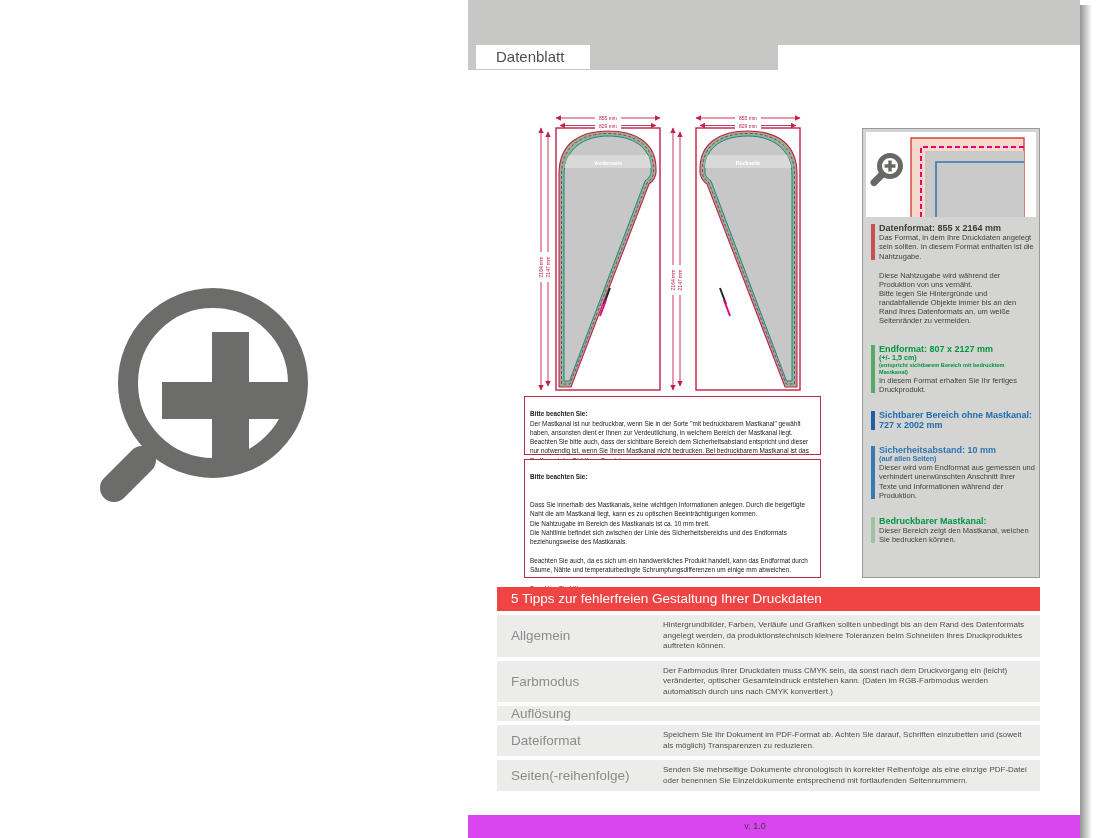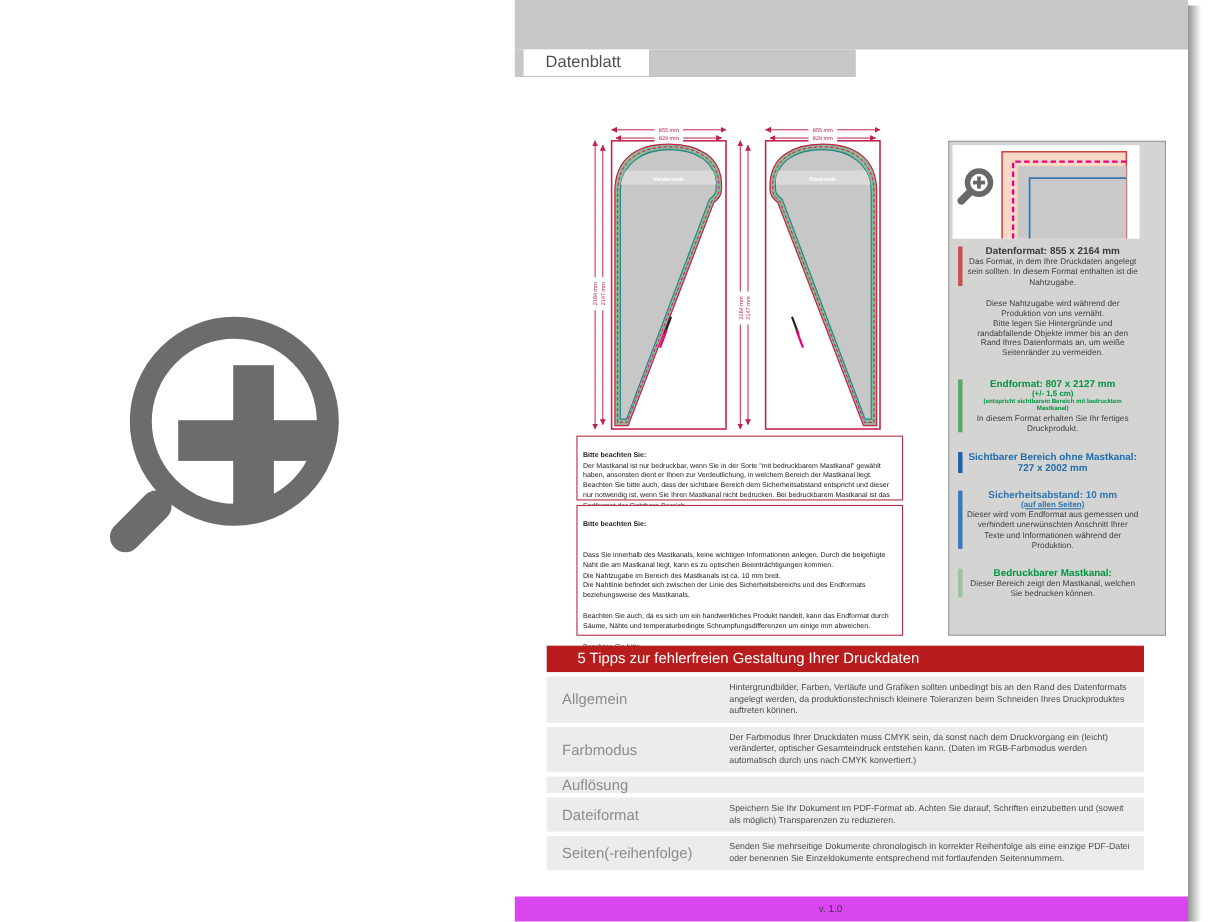--- a/index.html
+++ b/index.html
@@ -29,35 +29,35 @@
   svg text{font-family:"Liberation Sans",sans-serif;}
 
   
   .note{left:524px;width:297px;background:#fff;border:1.5px solid #b23046;box-sizing:border-box;
         color:#222;font-size:6.4px;line-height:1.45;padding:3px 5px;white-space:pre-line;}
   .note1{top:396px;height:59px;}
   .note2{top:459px;height:119px;}
   .note-title{font-weight:bold;}
 
   
-  .panel{left:862px;top:128px;width:198px;height:450px;background:#d4d4d2;border:1px solid #9a9a98;box-sizing:border-box;text-align:center;}
+  .panel{left:862px;top:128px;width:178px;height:450px;background:#d4d4d2;border:1px solid #9a9a98;box-sizing:border-box;}
   .panel-white{position:absolute;left:3px;top:3px;width:170px;height:85px;background:#fff;}
   .blocks{position:absolute;left:8px;top:94px;width:164px;}
   .block{position:relative;margin-bottom:10px;padding-left:8px;}
   .block .bar{position:absolute;left:0;top:1px;bottom:1px;width:3.5px;}
   .block .t{font-size:9px;font-weight:bold;line-height:1.15;white-space:pre-line;}
   .block .s1{font-size:7.2px;font-weight:bold;line-height:1.15;}
   .block .s2{font-size:5.6px;font-weight:bold;line-height:1.2;}
   .block .b{font-size:7.5px;color:#3f3f3f;line-height:1.22;white-space:pre-line;}
   .block.nobar{padding-left:8px;}
   .mb14{margin-bottom:14px;} .mb16{margin-bottom:16px;} .mb18{margin-bottom:18px;}
 
   
-  .tips-header{left:497px;top:587px;width:543px;height:24px;background:#b91c1c;color:#fff;
-       font-size:13.5px;line-height:24px;padding-left:28px;box-sizing:border-box;}
+  .tips-header{left:497px;top:587px;width:543px;height:24px;background:#ef4444;color:#fff;
+       font-size:13.5px;line-height:24px;padding-left:14px;box-sizing:border-box;}
   .tips-rows{left:497px;top:615px;width:543px;}
   .tip-row{position:relative;background:#ececeb;margin-bottom:4px;display:flex;align-items:center;}
   .tip-label{width:160px;flex:0 0 160px;color:#8c8c8c;font-size:13.5px;padding-left:14px;box-sizing:border-box;}
   .tip-text{flex:1;color:#4c4c4c;font-size:8px;line-height:1.32;padding:5px 12px 5px 6px;}
 </style>
 </head>
 <body>
 
 <div class="canvas">
 
@@ -202,21 +202,21 @@
 
       <div class="block mb14">
         <div class="bar" style="background:#1f5fa8;"></div>
         <div class="t" style="color:#1e6cb0;">Sichtbarer Bereich ohne Mastkanal:
 727 x 2002 mm</div>
       </div>
 
       <div class="block mb16">
         <div class="bar" style="background:#3a79b8;"></div>
         <div class="t" style="color:#2e75b5;">Sicherheitsabstand: 10 mm</div>
-        <div class="s1" style="color:#2e75b5;text-decoration:underline;">(auf allen Seiten)</div>
+        <div class="s1" style="color:#2e75b5;">(auf allen Seiten)</div>
         <div class="b">Dieser wird vom Endformat aus gemessen und verhindert unerwünschten Anschnitt Ihrer Texte und Informationen während der Produktion.</div>
       </div>
 
       <div class="block">
         <div class="bar" style="background:#9dc3a0;"></div>
         <div class="t" style="color:#009640;">Bedruckbarer Mastkanal:</div>
         <div class="b">Dieser Bereich zeigt den Mastkanal, welchen Sie bedrucken können.</div>
       </div>
     </div>
   </div>

